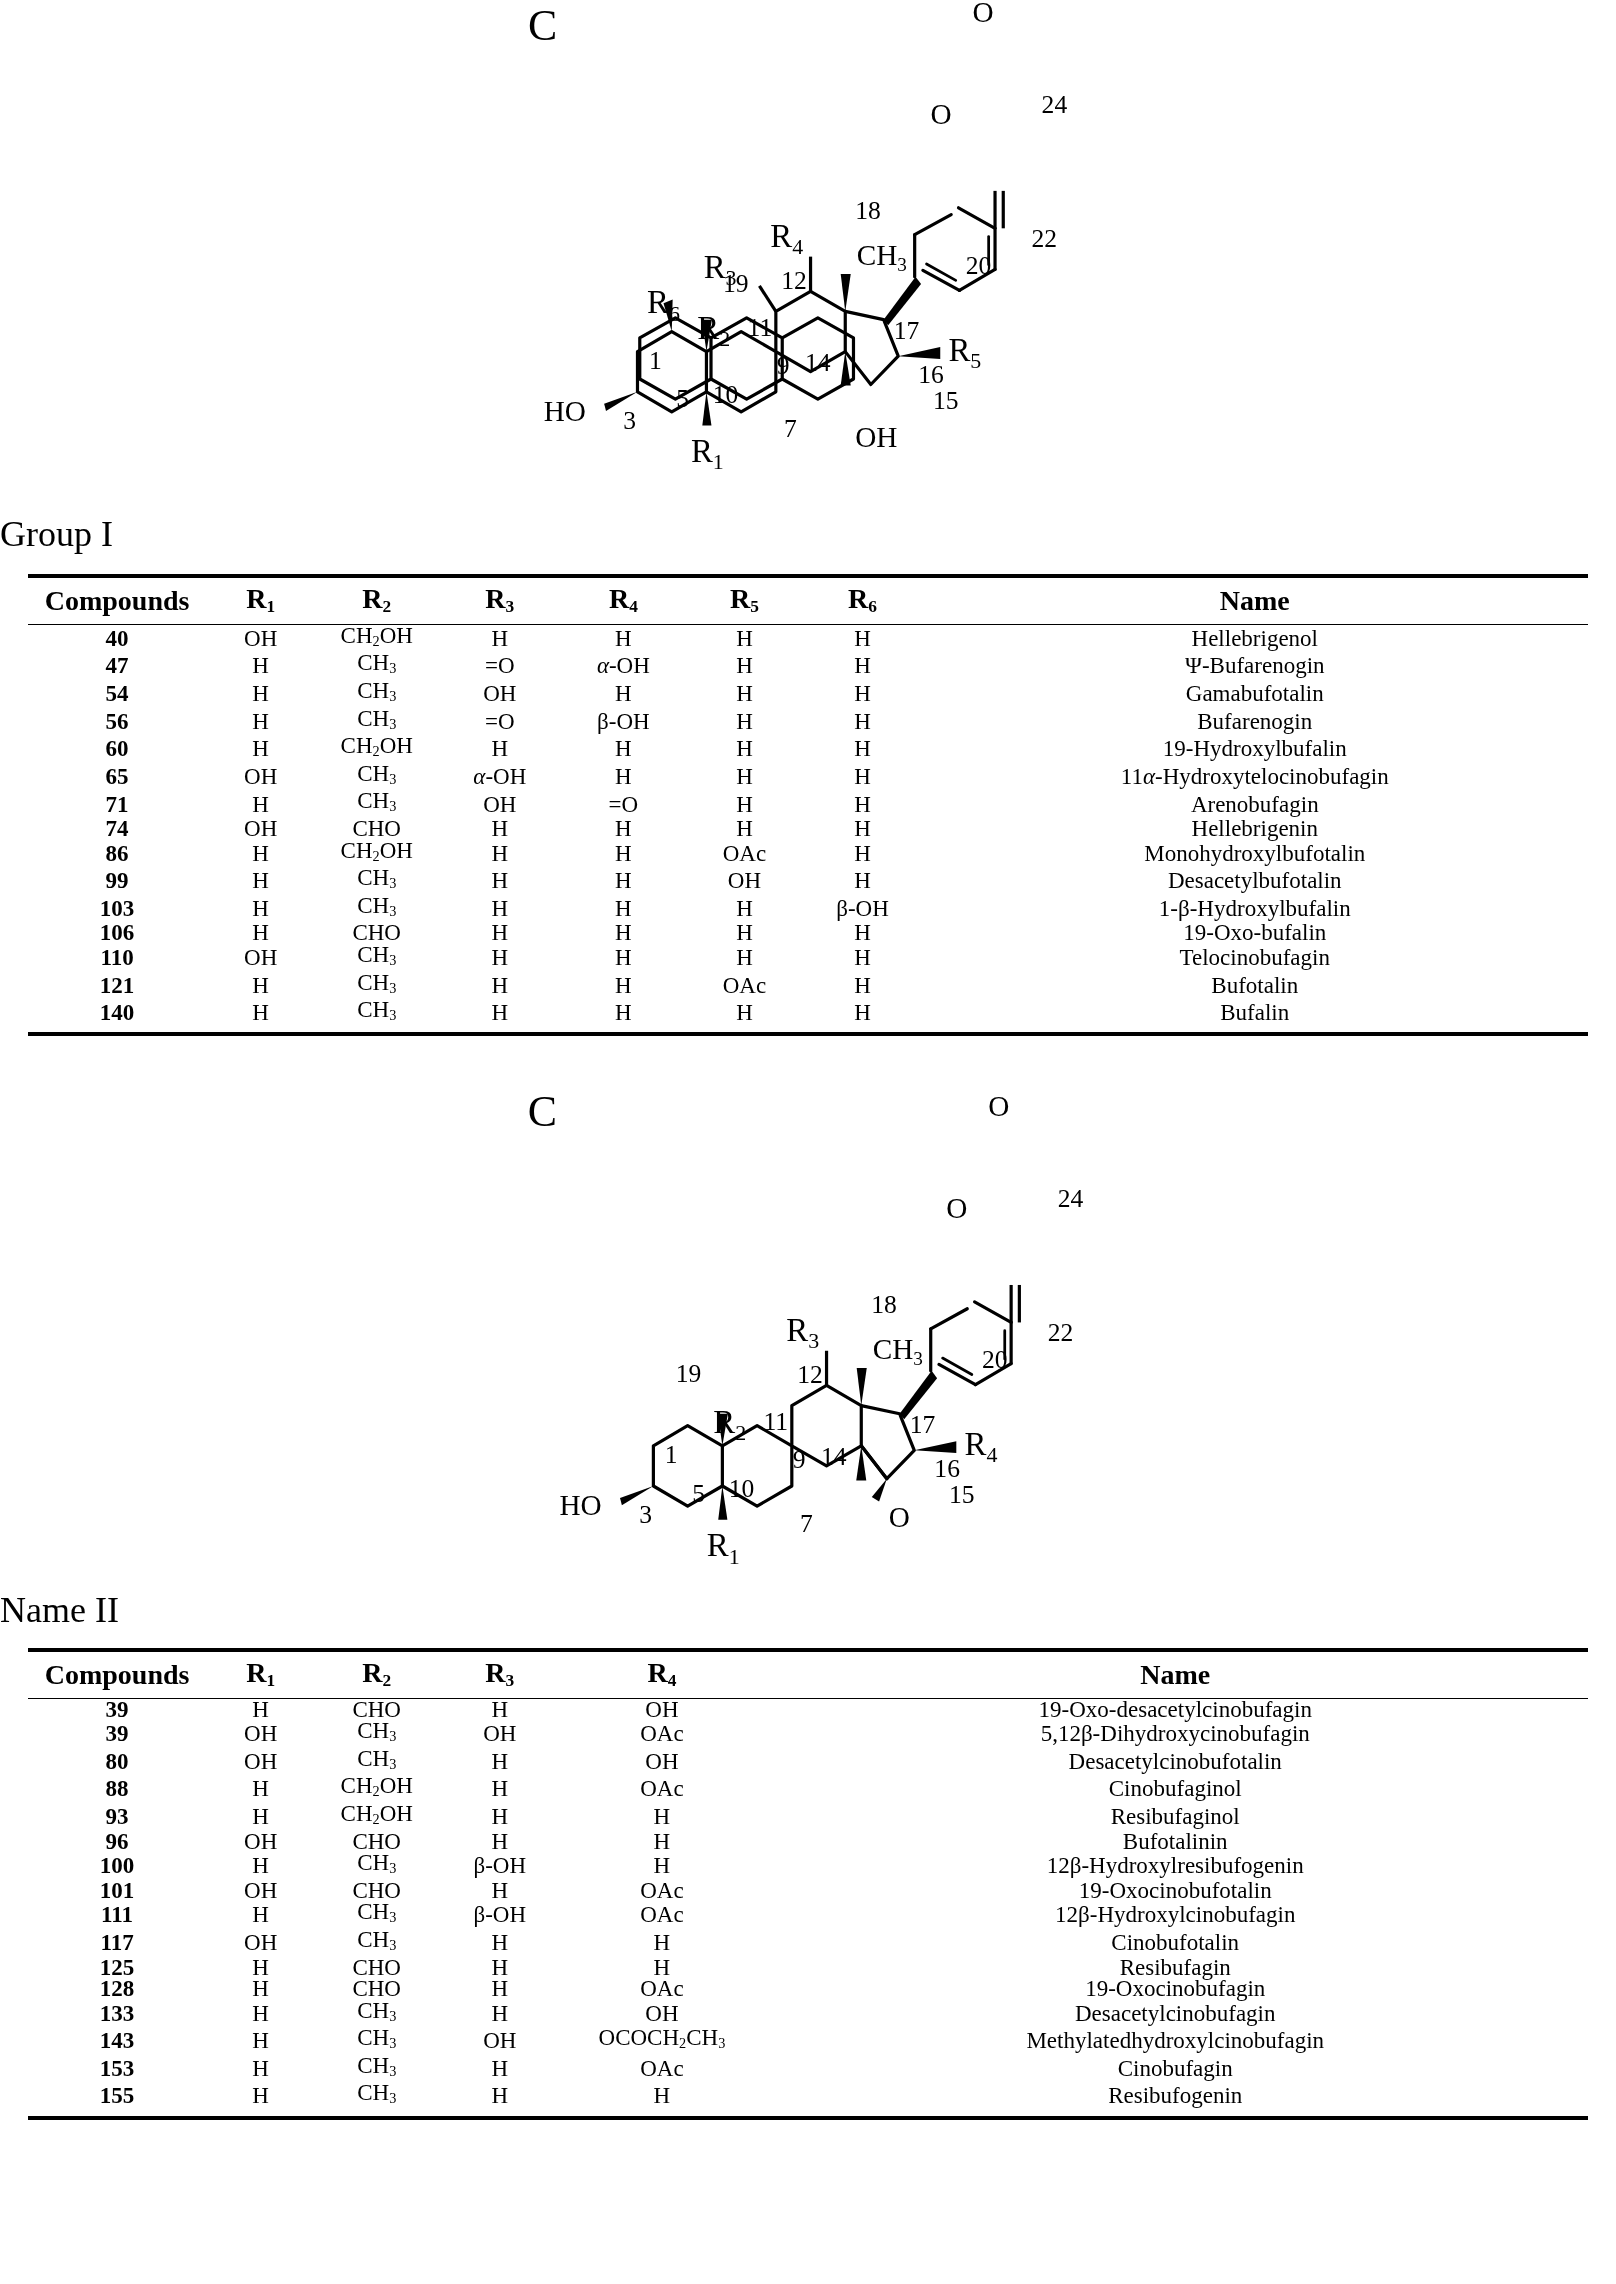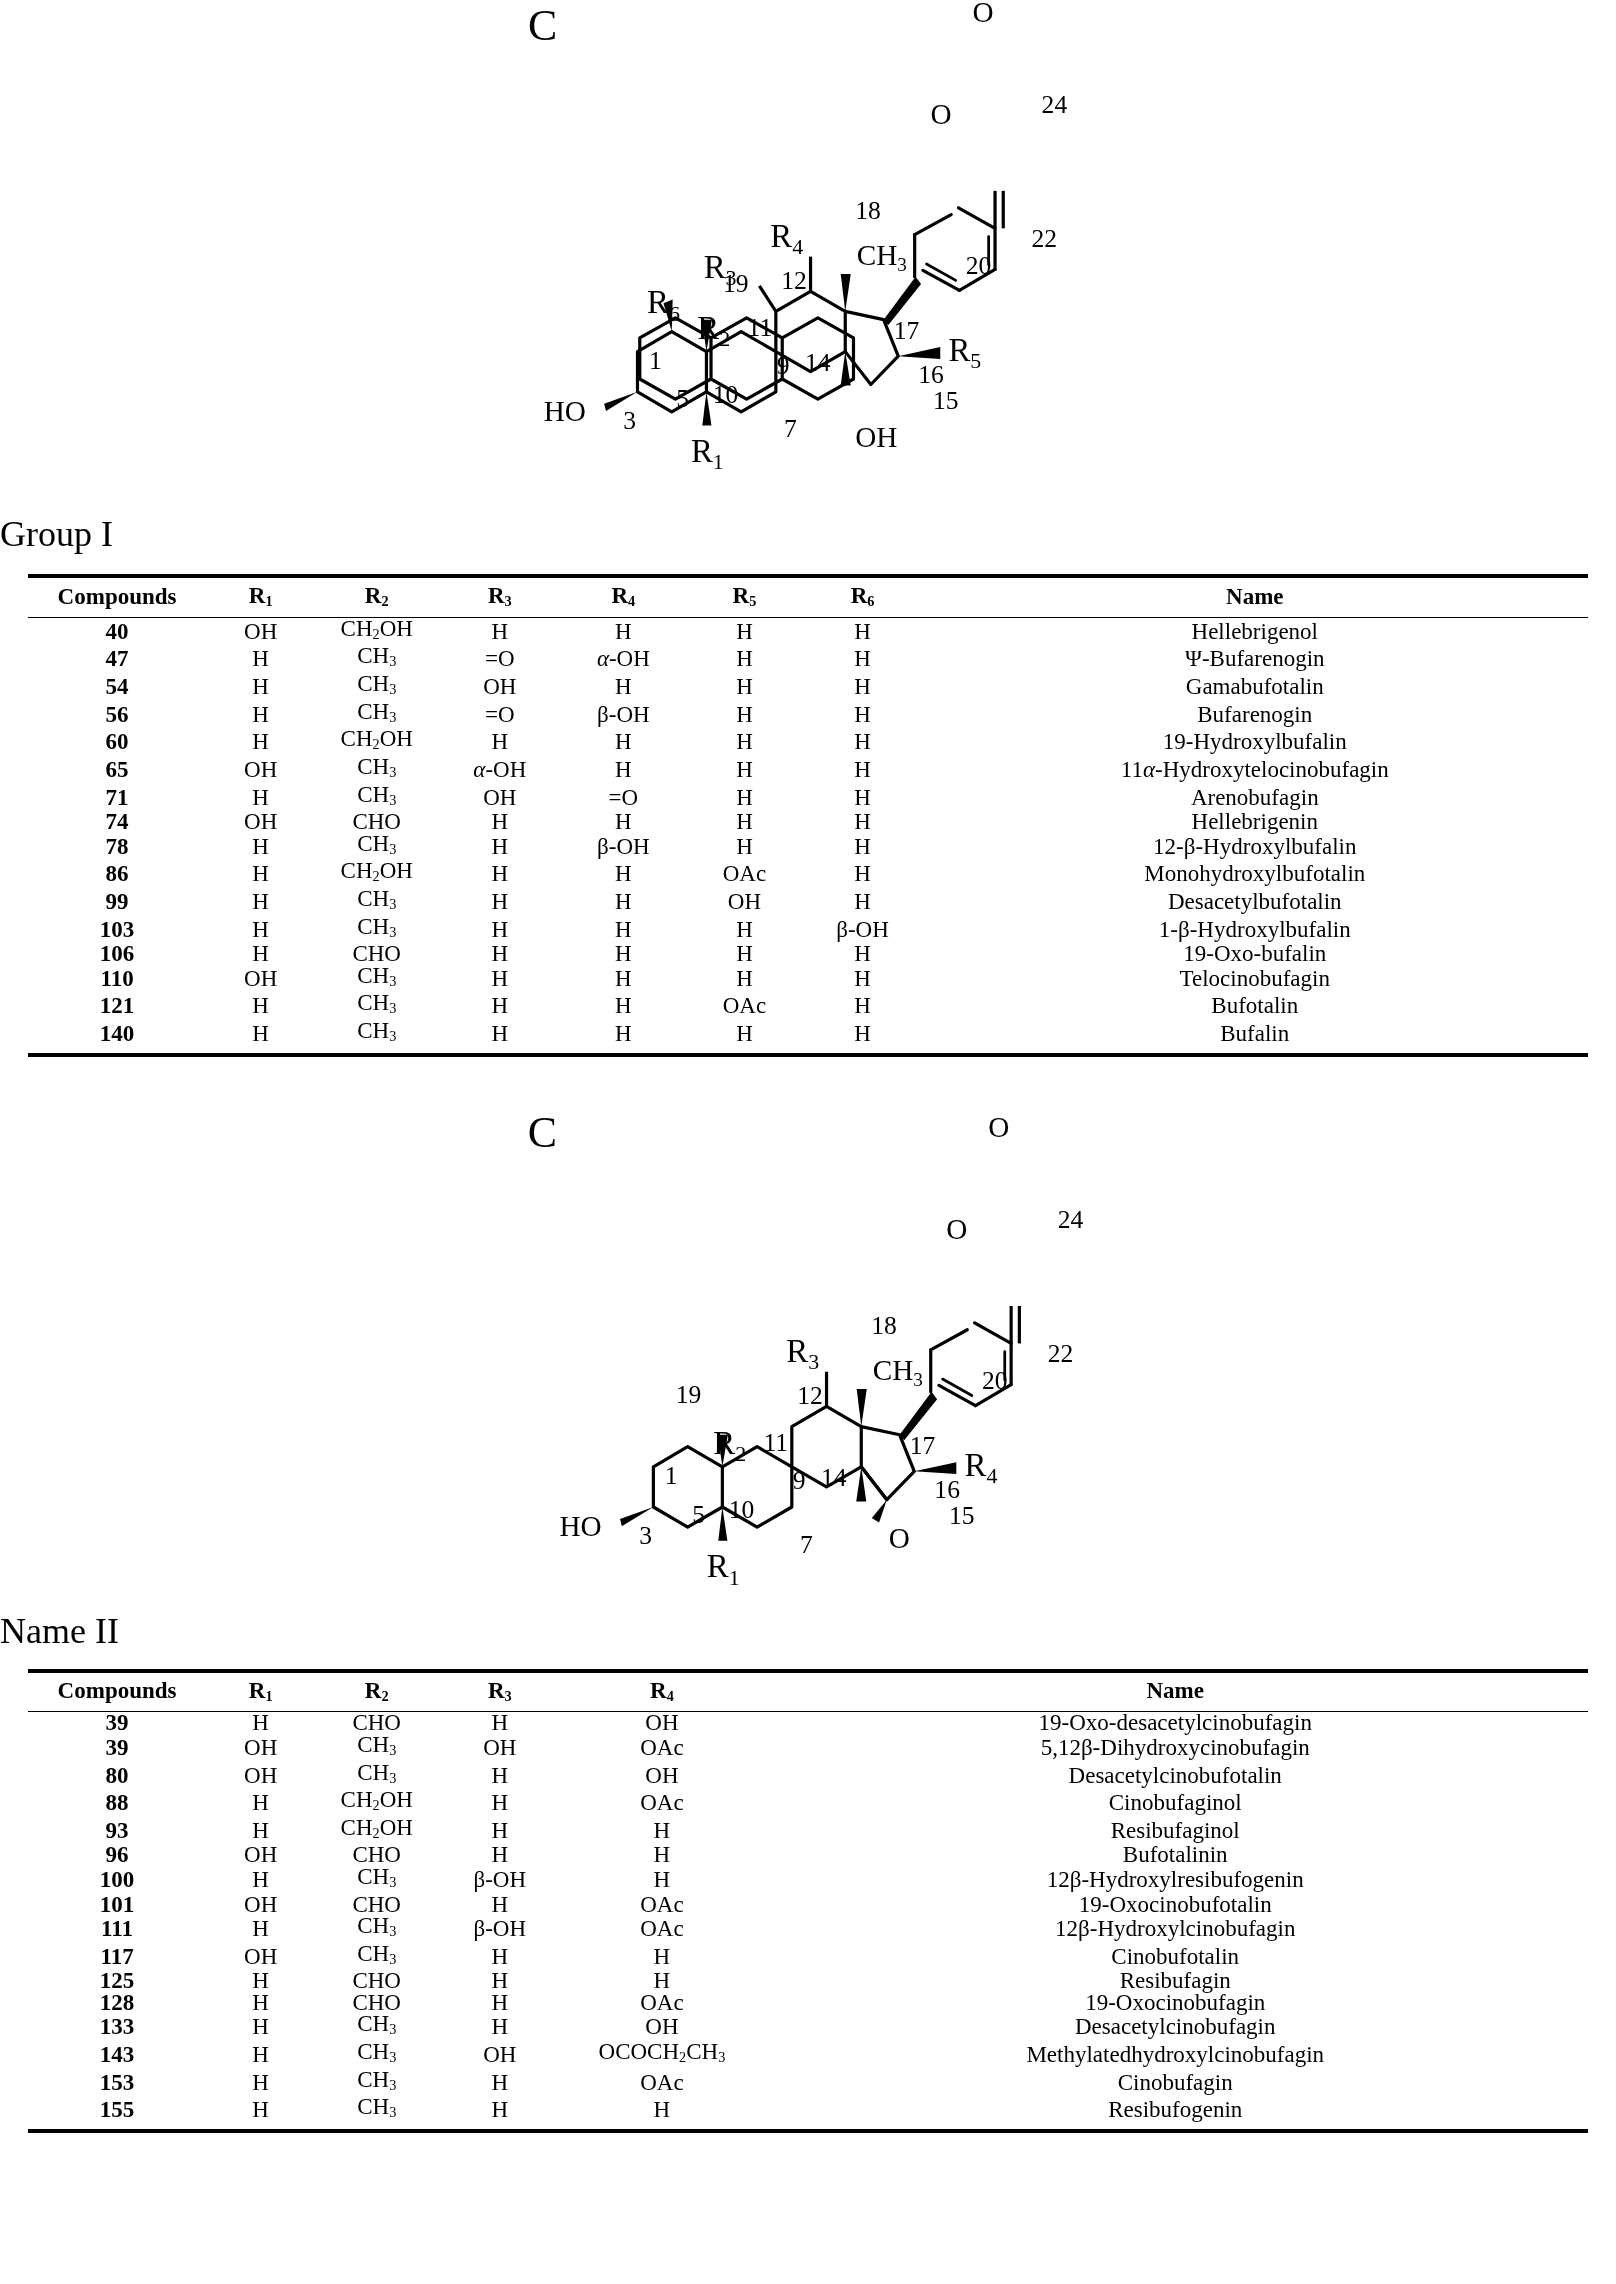--- a/index.html
+++ b/index.html
@@ -24,21 +24,21 @@
   
   .tbl-wrap{padding:0 28px;box-sizing:border-box;width:1617px;}
   table.rtable{
     border-collapse:collapse;
     width:1560px;
     font-family:"Liberation Serif","DejaVu Serif",serif;
     table-layout:fixed;
   }
   table.rtable thead th{
     font-weight:bold;
-    font-size:23px;
+    font-size:28px;
     padding:6.4px 0 7.3px 0;
     text-align:center;
     border-top:4.1px solid #000;
     border-bottom:1.8px solid #000;
     line-height:1.05;
   }
   table.rtable tbody td{
     font-size:23px;
     text-align:center;
     padding:0;
@@ -272,30 +272,20 @@
           <td class="cmp">74</td>
           <td>OH</td>
           <td>CHO</td>
           <td>H</td>
           <td>H</td>
           <td>H</td>
           <td>H</td>
           <td>Hellebrigenin</td>
         </tr>
         <tr>
-          <td class="cmp">78</td>
-          <td>H</td>
-          <td>CH<sub>3</sub></td>
-          <td>H</td>
-          <td>β-OH</td>
-          <td>H</td>
-          <td>H</td>
-          <td>12-β-Hydroxylbufalin</td>
-        </tr>
-        <tr>
           <td class="cmp">86</td>
           <td>H</td>
           <td>CH<sub>2</sub>OH</td>
           <td>H</td>
           <td>H</td>
           <td>OAc</td>
           <td>H</td>
           <td>Monohydroxylbufotalin</td>
         </tr>
         <tr>

